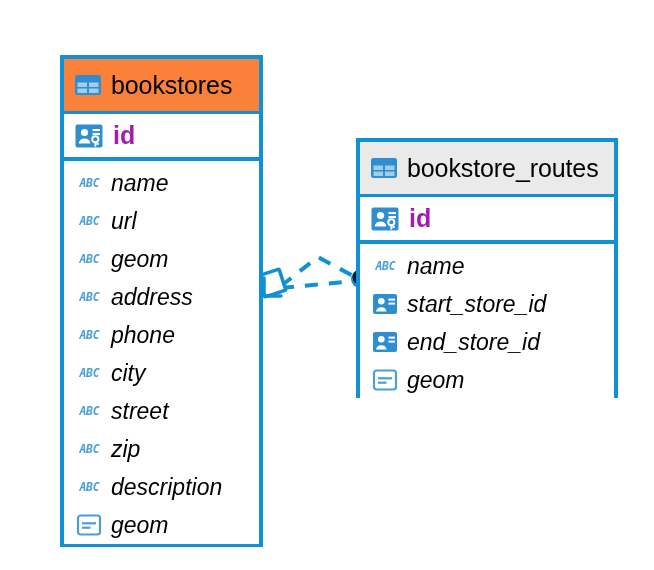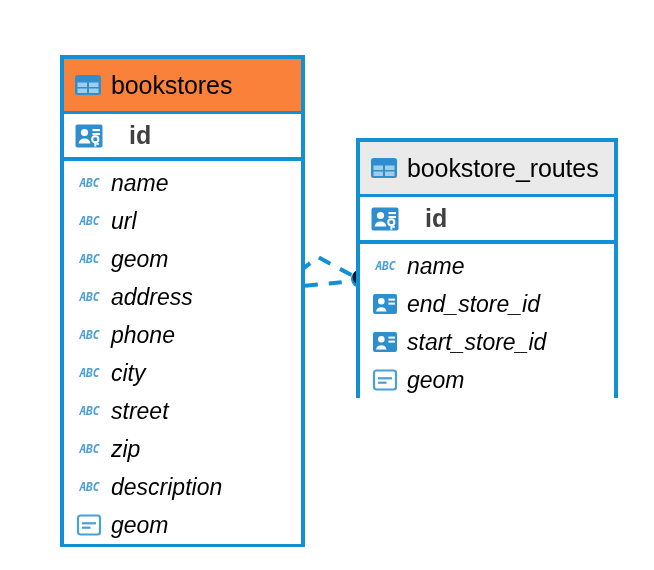--- a/index.html
+++ b/index.html
@@ -26,21 +26,21 @@
   .entity {
     position: absolute;
     box-sizing: border-box;
     background: #ffffff;
     border: 4px solid #1190d4;
     z-index: 2;
   }
   #entity-bookstores {
     left: 60px;
     top: 55px;
-    width: 245px;
+    width: 203px;
     height: 492px;
   }
   #entity-bookstore-routes {
     left: 356px;
     top: 138px;
     width: 262px;
     height: 260px;
   }
 
   .entity-header {
@@ -58,26 +58,25 @@
   .entity-header.normal   { background: #eaeaea; }
 
   .pk-row {
     box-sizing: border-box;
     height: 50px;
     display: flex;
     align-items: center;
     padding: 0 8px 0 10px;
     font-size: 25px;
     font-weight: bold;
-    color: #404040;
+    color: #a21caf;
     border-top: 3px solid #1190d4;
     border-bottom: 4px solid #1190d4;
     background: #ffffff;
     white-space: nowrap;
-    gap: 16px;
   }
 
   .field-list {
     padding-top: 3px;
   }
   .field-row {
     box-sizing: border-box;
     height: 38px;
     display: flex;
     align-items: center;
@@ -300,34 +299,34 @@
       <div class="field-row">
         <span class="icon icon-fk">
           <svg viewBox="0 0 26 26" xmlns="http://www.w3.org/2000/svg">
             <rect x="1" y="3" width="24" height="20" rx="2" fill="#2f8fce"></rect>
             <circle cx="9.3" cy="10.3" r="3.3" fill="#ffffff"></circle>
             <path d="M 4 20.5 a 5.4 5.4 0 0 1 10.6 0 z" fill="#ffffff"></path>
             <rect x="16.4" y="7.6" width="6.6" height="2" fill="#ffffff"></rect>
             <rect x="16.4" y="11.6" width="6.6" height="2" fill="#ffffff"></rect>
           </svg>
         </span>
-        <span class="field-label">end_store_id</span>
+        <span class="field-label">start_store_id</span>
       </div>
 
       <div class="field-row">
         <span class="icon icon-fk">
           <svg viewBox="0 0 26 26" xmlns="http://www.w3.org/2000/svg">
             <rect x="1" y="3" width="24" height="20" rx="2" fill="#2f8fce"></rect>
             <circle cx="9.3" cy="10.3" r="3.3" fill="#ffffff"></circle>
             <path d="M 4 20.5 a 5.4 5.4 0 0 1 10.6 0 z" fill="#ffffff"></path>
             <rect x="16.4" y="7.6" width="6.6" height="2" fill="#ffffff"></rect>
             <rect x="16.4" y="11.6" width="6.6" height="2" fill="#ffffff"></rect>
           </svg>
         </span>
-        <span class="field-label">start_store_id</span>
+        <span class="field-label">end_store_id</span>
       </div>
 
       <div class="field-row">
         <span class="icon icon-geom">
           <svg viewBox="0 0 26 26" xmlns="http://www.w3.org/2000/svg">
             <rect x="2" y="3.5" width="22" height="19" rx="2.5" fill="#ffffff" stroke="#4a9fd8" stroke-width="2.2"></rect>
             <rect x="6" y="10.2" width="14" height="2.2" fill="#4a9fd8"></rect>
             <rect x="6" y="14.6" width="8.5" height="2.2" fill="#4a9fd8"></rect>
           </svg>
         </span>

